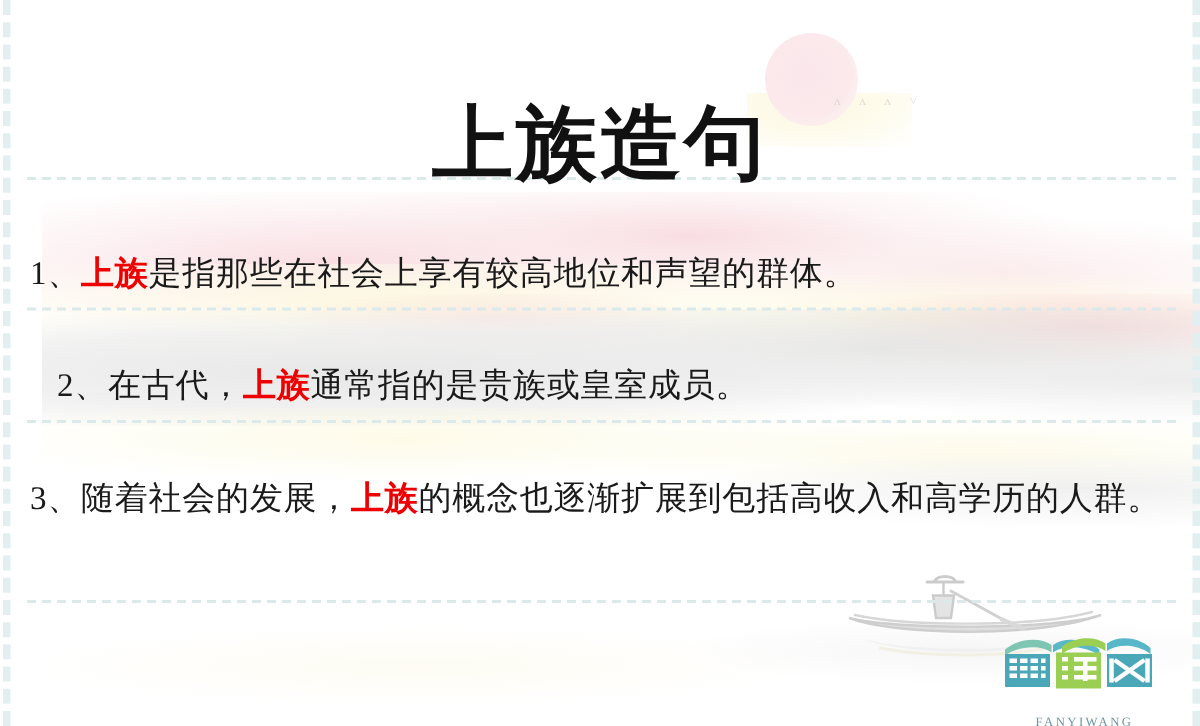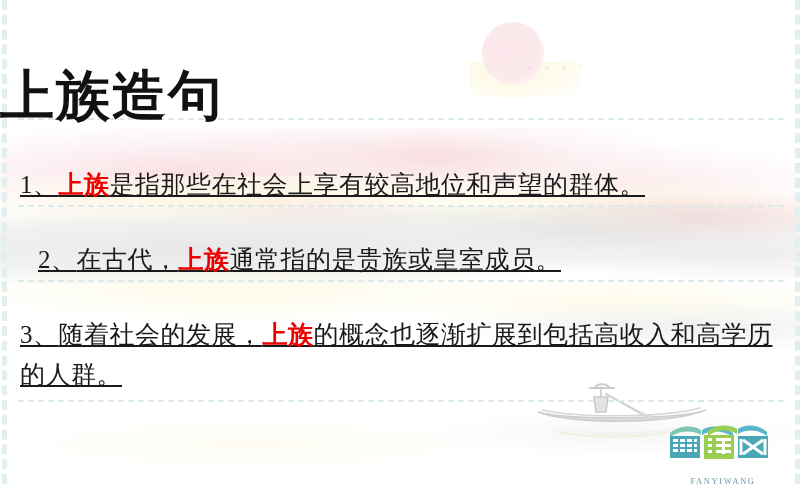--- a/index.html
+++ b/index.html
@@ -19,20 +19,21 @@
     overflow: hidden;
     background: #ffffff;
   }
 
   
   .bg-layer {
     position: absolute;
     inset: 0;
     pointer-events: none;
     z-index: 0;
+    margin-left: 28px;
   }
 
   .sun {
     position: absolute;
     left: 482px;
     top: 22px;
     width: 62px;
     height: 62px;
     border-radius: 50%;
     background: radial-gradient(circle at 45% 45%, #fbe7eb 0%, #fbe9ec 58%, #fdf2f1 80%, rgba(253,246,240,0) 100%);
@@ -144,43 +145,42 @@
     position: relative;
     z-index: 2;
     height: 100%;
   }
 
   .title {
     position: absolute;
     top: 24px;
     left: 0;
     width: 800px;
-    text-align: left;
+    text-align: center;
     font-family: "DejaVu Serif", "Liberation Serif", serif;
     font-size: 54px;
     font-weight: 700;
     letter-spacing: 2px;
     color: #111111;
     white-space: nowrap;
   }
 
   .sentences {
     position: absolute;
     top: 140px;
     left: 18px;
     width: 766px;
   }
 
   .sentence {
     font-family: "Liberation Serif", "DejaVu Serif", serif;
-    font-size: 25px;
+    font-size: 22px;
     line-height: 40px;
     color: #1a1a1a;
     letter-spacing: .5px;
-    text-decoration: underline;
   }
   .s1 { position: absolute; top: 0px;   left: 2px; width: 762px; }
   .s2 { position: absolute; top: 75px;  left: 20px; width: 762px; }
   .s3 { position: absolute; top: 150px; left: 2px; width: 762px; }
 
   .kw {
     color: #ee0000;
     font-weight: 700;
   }
 

